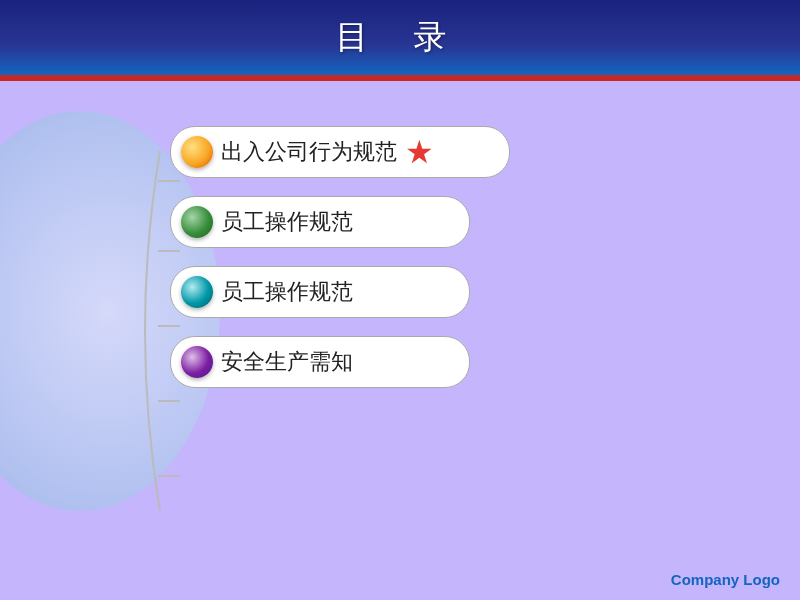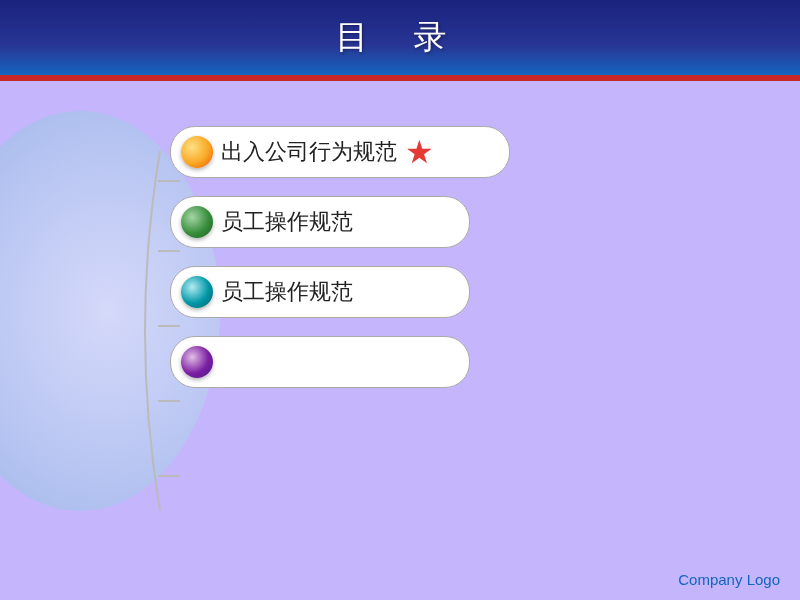--- a/index.html
+++ b/index.html
@@ -142,21 +142,21 @@
       margin-left: 8px;
       line-height: 1;
     }
 
     
     .company-logo {
       position: absolute;
       bottom: 12px;
       right: 20px;
       color: #1565c0;
-      font-weight: normal;
+      font-weight: bold;
       font-size: 15px;
     }
 
     
     .svg-connector {
       position: absolute;
       left: 100px;
       top: 50px;
       width: 80px;
       height: 400px;
@@ -207,20 +207,21 @@
     <div class="menu-item">
       <div class="item-box">
         <div class="bullet bullet-cyan"></div>
         <span class="item-text">员工操作规范</span>
       </div>
     </div>
 
     <div class="menu-item">
       <div class="item-box">
         <div class="bullet bullet-purple"></div>
+        <span class="item-text">安全生产需知</span>
       </div>
     </div>
 
 
   </div>
 
   <div class="company-logo">
     <span>Company Logo</span>
   </div>
 

